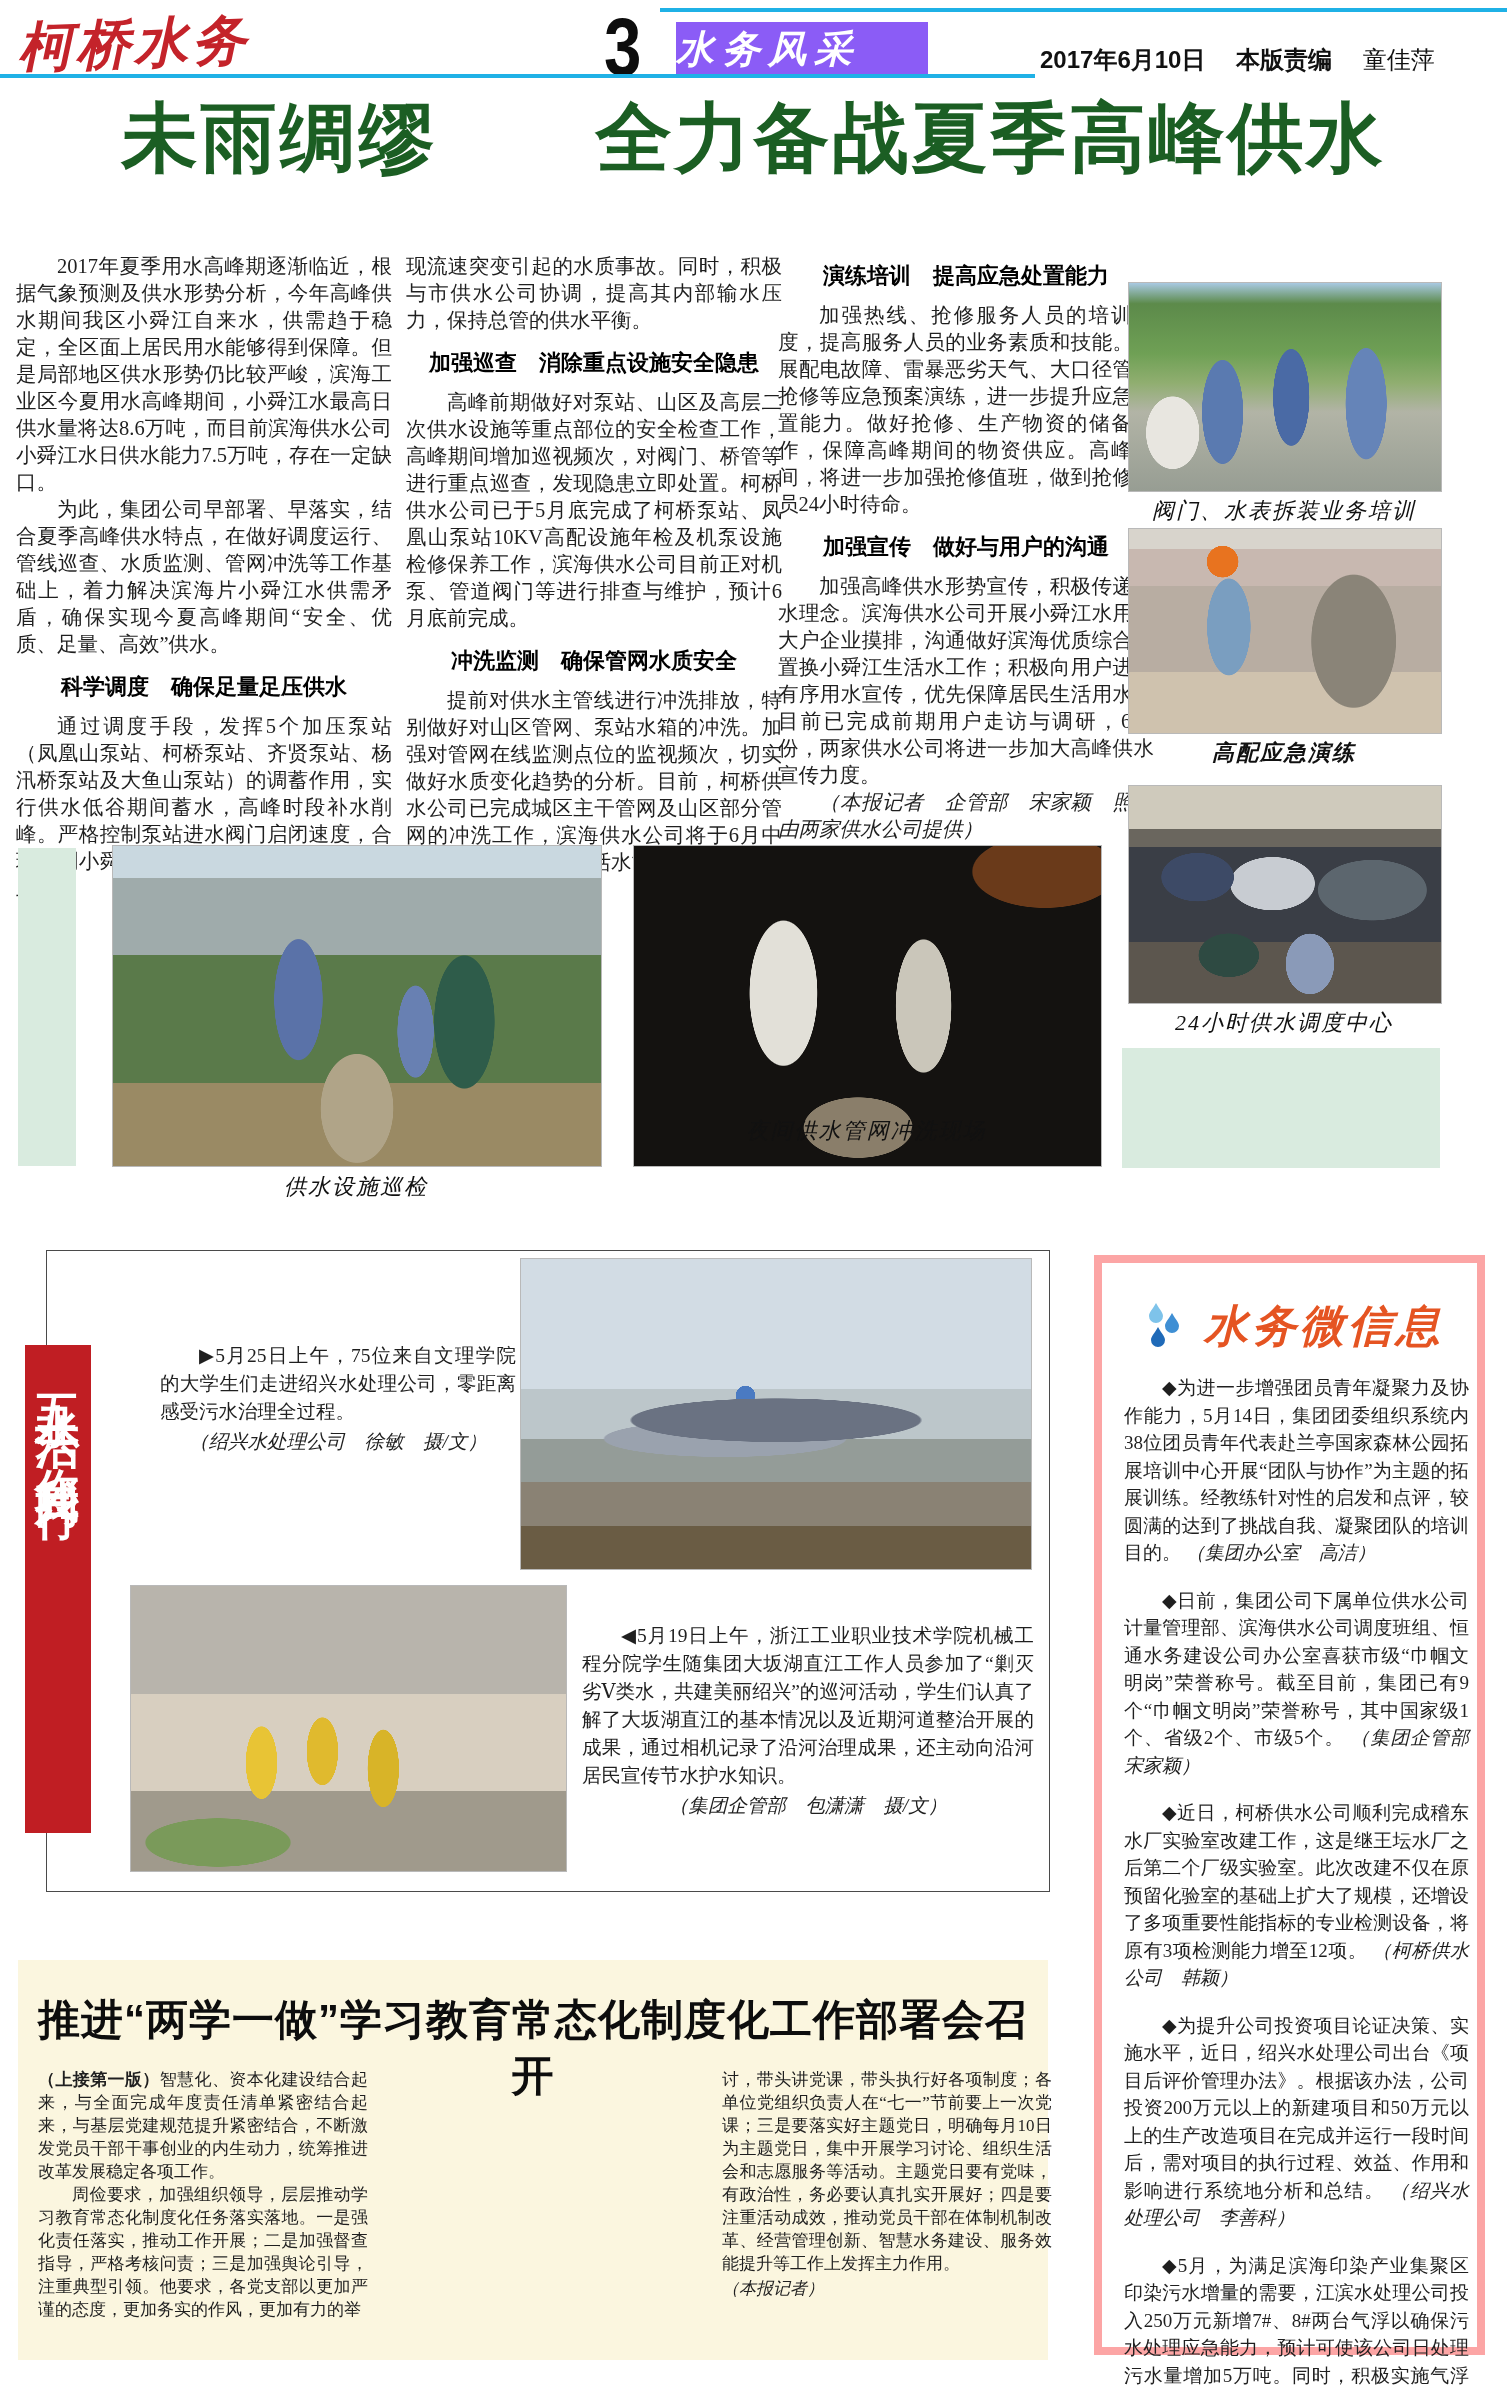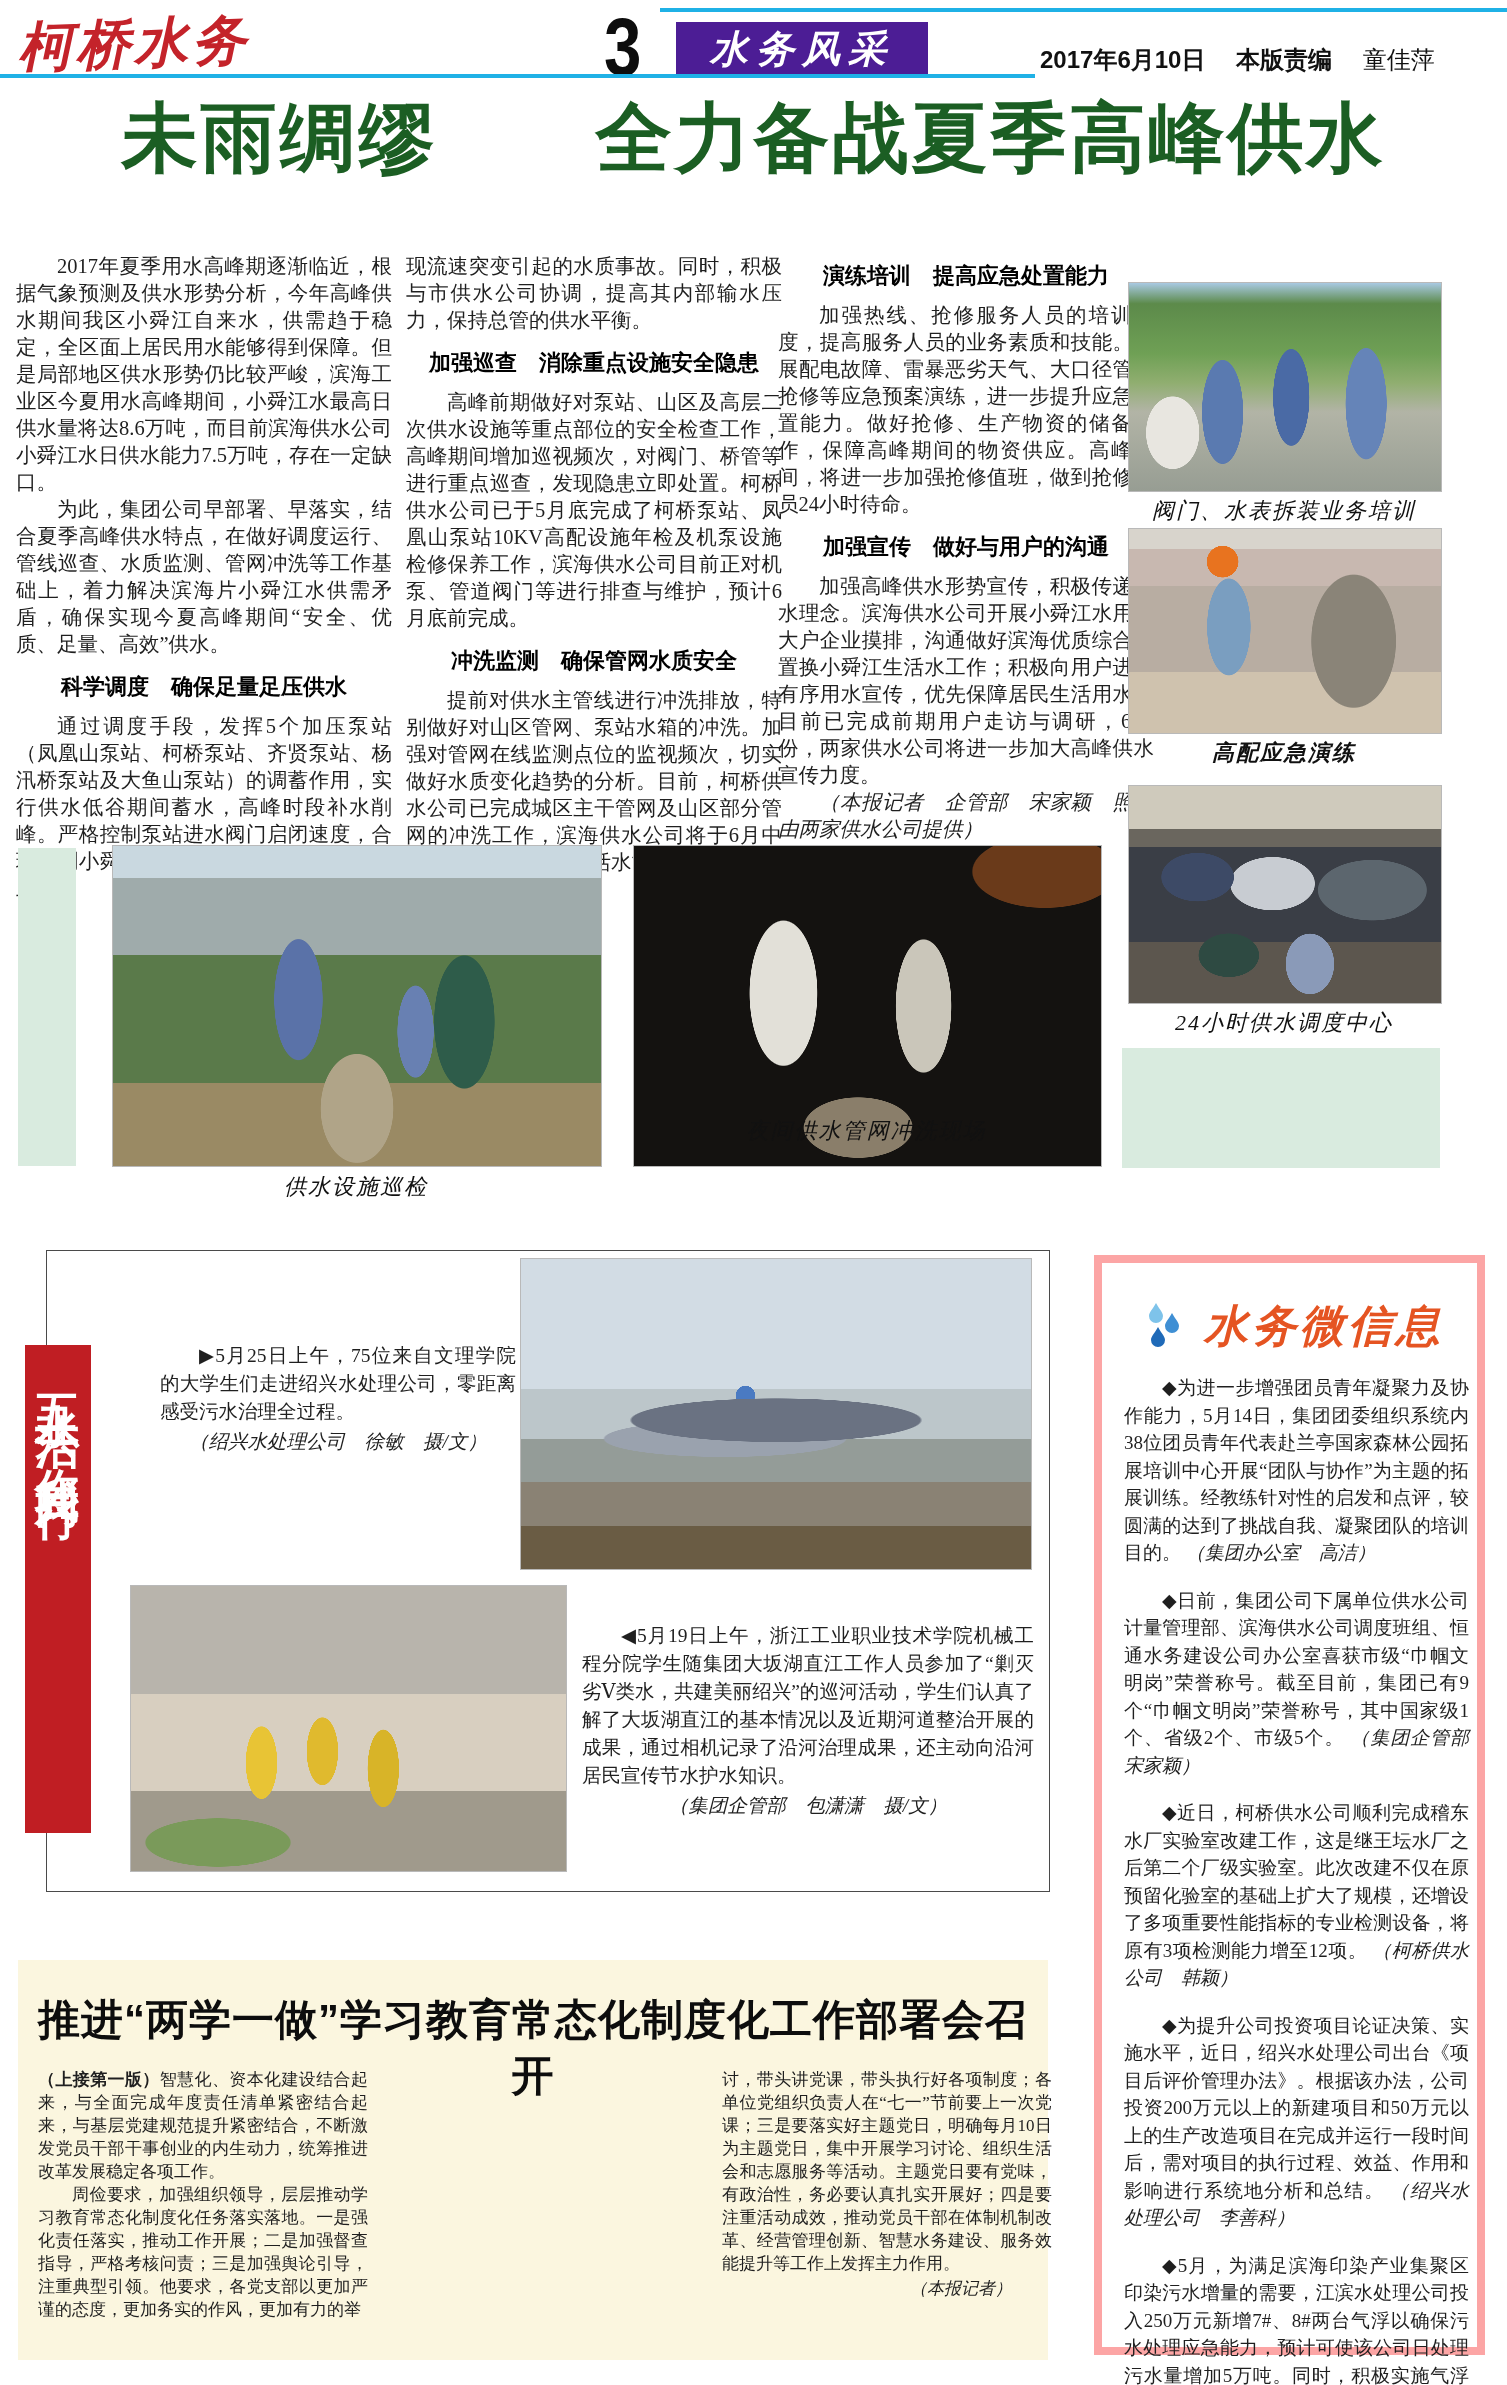--- a/index.html
+++ b/index.html
@@ -5,22 +5,22 @@
   html,body{margin:0;padding:0;background:#e9e9e9;}
   #page{position:relative;width:1507px;height:2385px;background:#ffffff;margin:0 auto;
         font-family:"Liberation Serif","DejaVu Serif",serif;color:#222;overflow:hidden;}
   .abs{position:absolute;}
 
   
   .logo{left:18px;top:8px;font-size:54px;font-weight:bold;font-style:italic;color:#c4232a;
         font-family:"DejaVu Serif",serif;transform:rotate(-2deg);letter-spacing:4px;}
   .pagenum{left:600px;top:0px;font-size:82px;font-weight:900;color:#0d0d0d;
         font-family:"Liberation Sans","DejaVu Sans",sans-serif;transform:scaleX(.82);}
-  .badge{left:676px;top:22px;width:252px;height:54px;background:#4c1d95;color:#fff;
-        font-size:38px;font-weight:bold;font-style:italic;text-align:center;line-height:54px;
+  .badge{left:676px;top:22px;width:252px;height:54px;background:#8b5cf6;color:#fff;
+        font-size:38px;font-weight:bold;font-style:italic;text-align:left;line-height:54px;
         letter-spacing:8px;font-family:"DejaVu Serif",serif;}
   .topline{left:660px;top:8px;width:847px;height:4px;background:#1fb1e6;}
   .mainrule{left:0;top:74px;width:1035px;height:4px;background:#1fb1e6;}
   .dateline{left:1040px;top:44px;width:455px;font-size:24px;color:#111;white-space:nowrap;
         font-family:"Liberation Sans","DejaVu Sans",sans-serif;font-weight:bold;}
   .dateline .kai{font-weight:normal;font-family:"Liberation Serif",serif;}
 
   
   .headline{left:0;top:88px;width:1507px;text-align:center;font-size:76px;font-weight:900;
         color:#1b5e23;font-family:"Liberation Sans","DejaVu Sans",sans-serif;letter-spacing:3px;}
@@ -105,21 +105,21 @@
   .witem .byl{font-style:italic;}
 
   
   .panel{left:18px;top:1960px;width:1030px;height:400px;background:#fbf6df;}
   .ptitle{left:18px;top:1992px;width:1030px;text-align:center;font-size:42px;font-weight:900;
       color:#0d0d0d;font-family:"Liberation Sans","DejaVu Sans",sans-serif;letter-spacing:1px;}
   .pcol{top:2068px;width:330px;font-size:17px;line-height:23px;text-align:justify;color:#1f1f1f;}
   #pcol1{left:38px;} #pcol2{left:380px;} #pcol3{left:722px;}
   .pcol p{margin:0;text-indent:2em;}
   .pcol p.lead{text-indent:0;}
-  .pcol .byl-right{text-align:right;text-indent:0;font-style:italic;margin-top:2px;padding-right:40px;}
+  .pcol .byl-right{text-indent:0;font-style:italic;margin-top:2px;padding-right:40px;}
 </style>
 </head>
 <body>
 
 <div id="page">
 
   <div class="abs logo">柯桥水务</div>
   <div class="abs pagenum">3</div>
   <div class="abs topline"></div>
   <div class="abs badge">水务风采</div>

